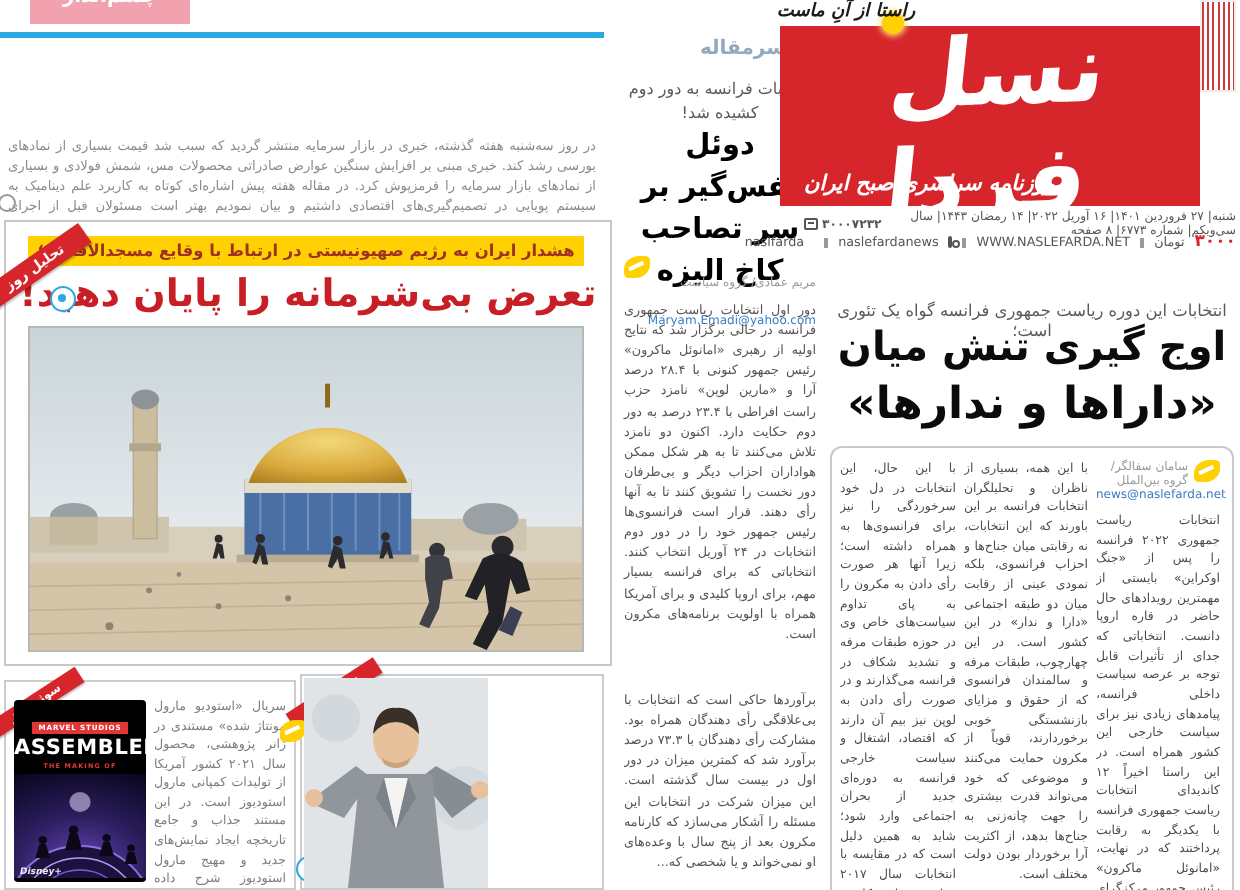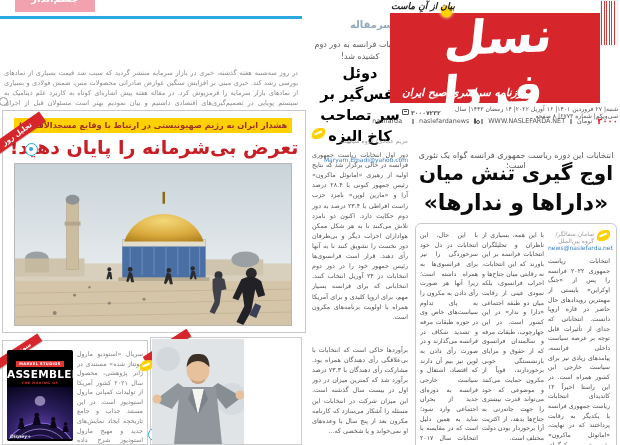--- a/index.html
+++ b/index.html
@@ -207,21 +207,21 @@
   <div class="abs ed-byline">
     <span class="quill" style="float:left"></span>
     <span class="byline-name">مریم عمادی/ گروه سیاست</span><br>
     <span class="byline-mail ltr">Maryam.Emadi@yahoo.com</span>
   </div>
   <div class="abs ed-body1 just rtl">دور اول انتخابات ریاست جمهوری فرانسه در حالی برگزار شد که نتایج اولیه از رهبری «امانوئل ماکرون» رئیس جمهور کنونی با ۲۸.۴ درصد آرا و «مارین لوپن» نامزد حزب راست افراطی با ۲۳.۴ درصد به دور دوم حکایت دارد. اکنون دو نامزد تلاش می‌کنند تا به هر شکل ممکن هواداران احزاب دیگر و بی‌طرفان دور نخست را تشویق کنند تا به آنها رأی دهند. قرار است فرانسوی‌ها رئیس جمهور خود را در دور دوم انتخابات در ۲۴ آوریل انتخاب کنند. انتخاباتی که برای فرانسه بسیار مهم، برای اروپا کلیدی و برای آمریکا همراه با اولویت برنامه‌های مکرون است.</div>
   <div class="abs ed-body2 just rtl">برآوردها حاکی است که انتخابات با بی‌علاقگی رأی دهندگان همراه بود. مشارکت رأی دهندگان با ۷۳.۳ درصد برآورد شد که کمترین میزان در دور اول در بیست سال گذشته است. این میزان شرکت در انتخابات این مسئله را آشکار می‌سازد که کارنامه مکرون بعد از پنج سال با وعده‌های او نمی‌خواند و یا شخصی که...</div>
 
   <div class="abs slogan">
     <span class="sun"></span>
-    <span>بیان از آنِ ماست</span>
+    <span>راستا از آنِ ماست</span>
   </div>
   <div class="abs masthead">
     <div class="title">نسل فردا</div>
     <div class="tagline">روزنامه سراسری صبح ایران</div>
   </div>
   <div class="abs barcode"></div>
 
   <div class="abs inforow1">
     <span>شنبه| ۲۷ فروردین ۱۴۰۱| ۱۶ آوریل ۲۰۲۲| ۱۴ رمضان ۱۴۴۳| سال سی‌ویکم| شماره ۶۷۷۳| ۸ صفحه</span>
     <span class="sms-wrap">

